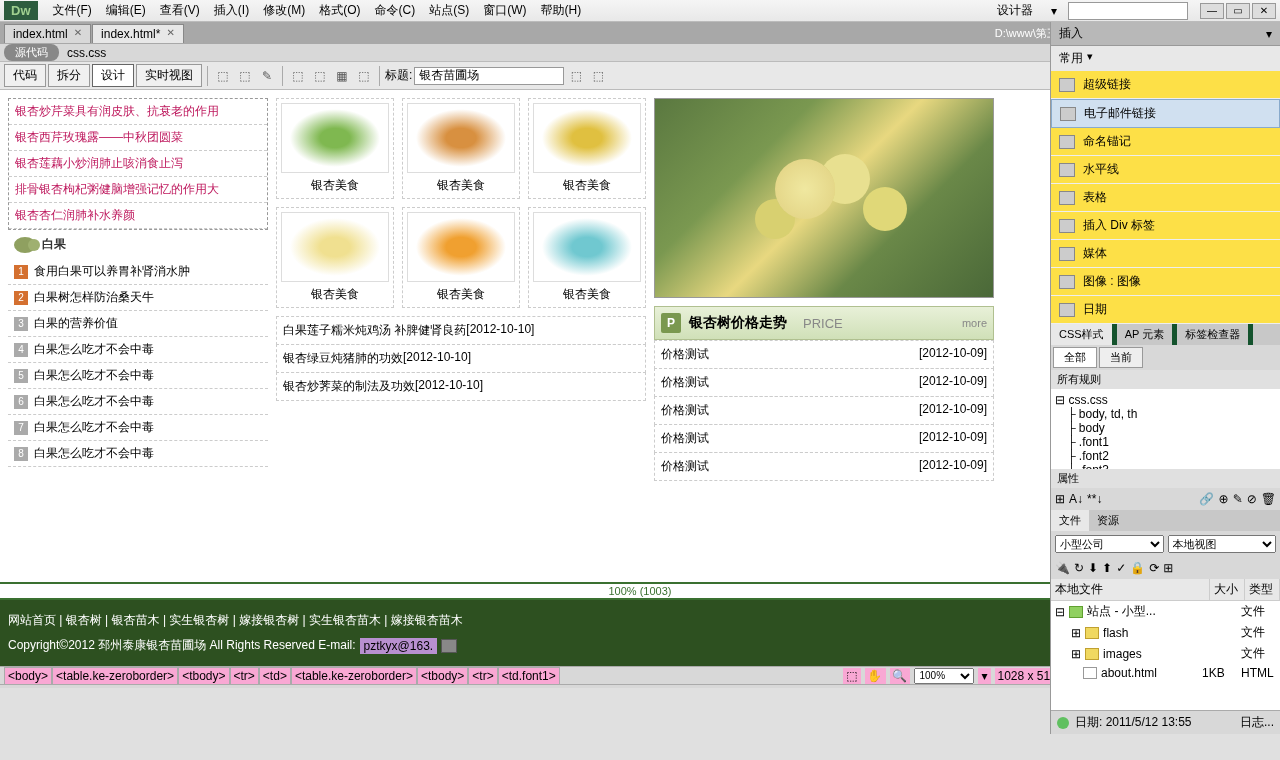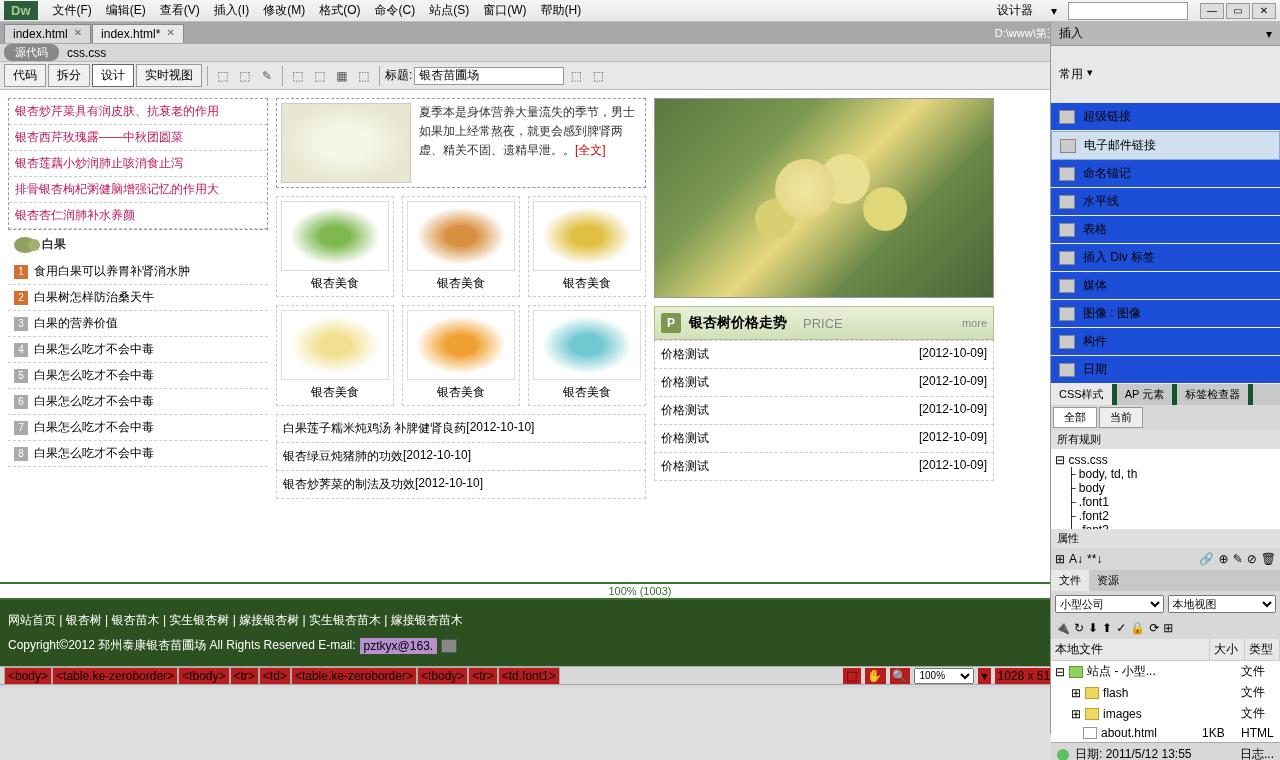--- a/index.html
+++ b/index.html
@@ -61,30 +61,30 @@
 .price-en{color:#888;font-size:13px;margin-left:8px}
 .price-more{margin-left:auto;color:#888;font-size:11px}
 .price-list li{list-style:none;padding:5px 6px;border:1px dashed #ccc;margin-bottom:-1px;display:flex;justify-content:space-between;font-family:monospace}
 .ruler{height:18px;background:#fff;border-top:2px solid #3a7030;border-bottom:2px solid #3a7030;text-align:center;color:#3a7030;font-size:11px;line-height:14px}
 .footer{background:#2d5020;color:#fff;padding:8px;font-size:12px}
 .footer-links{padding:4px 0}
 .footer-copy{padding:4px 0;display:flex;align-items:center;gap:4px}
 .email-link{background:#b890d0;color:#000;padding:1px 4px}
 .email-icon{width:16px;height:14px;background:#888;border:1px solid #555}
 .tag-path{background:#d8d8d8;height:18px;display:flex;align-items:center;padding:0 4px;border-top:1px solid #aaa;gap:0;font-family:monospace;font-size:11px}
-.tag-path span{padding:1px 3px;border:1px solid #aaa;background:#b91c1c}
+.tag-path span{padding:1px 3px;border:1px solid #aaa;background:#f9a8d4}
 .tag-path .tools{margin-left:auto;display:flex;gap:4px;align-items:center}
 .props{background:#d8d8d8;height:94px;border-top:1px solid #aaa;padding:4px;position:relative}
 .props-title{position:absolute;top:2px;left:4px;font-size:11px}
 .right-panels{width:230px;background:#d8d8d8;border-left:1px solid #999;display:flex;flex-direction:column;height:712px;position:absolute;right:0;top:22px}
 .panel-tab{background:#b8b8b8;padding:3px 8px;font-size:11px;border-bottom:1px solid #999;display:flex;align-items:center}
 .panel-tab .arrow{margin-left:auto}
 .insert-panel{background:#e8e8e8}
-.insert-cat{padding:20px 8px;font-size:11px;display:flex;gap:4px}
-.insert-list{background:#1d4ed8}
+.insert-cat{padding:4px 8px;font-size:11px;display:flex;gap:4px}
+.insert-list{background:#fde047}
 .insert-item{display:flex;align-items:center;gap:8px;padding:5px 8px;border-bottom:1px solid #eee;cursor:pointer}
 .insert-item.sel{background:#d0e0f0;border:1px solid #88aacc}
 .insert-item .ico{width:16px;height:14px;background:#ccc;border:1px solid #888}
 .css-panel{flex:0 0 auto}
 .css-tabs{display:flex;background:#c8c8c8}
 .css-tabs span{padding:3px 8px;font-size:11px;border-right:5px solid #14532d}
 .css-tabs span.sel{background:#e8e8e8}
 .css-sub{display:flex;padding:2px;gap:2px}
 .css-sub span{padding:2px 10px;border:1px solid #999;background:#eee;font-size:11px}
 .css-sub span.sel{background:#fff}
@@ -219,24 +219,20 @@
                 <span class="n g">7</span>
                 <span>白果怎么吃才不会中毒</span>
               </li>
               <li>
                 <span class="n g">8</span>
                 <span>白果怎么吃才不会中毒</span>
               </li>
             </ul>
 </div>
 <div class="col2">
-  <div class="featured">
-    <div class="feat-img"></div>
-    <div class="feat-text"><span>夏季本是身体营养大量流失的季节，男士如果加上经常熬夜，就更会感到脾肾两虚、精关不固、遗精早泄。。</span><a>[全文]</a></div>
-  </div>
   <div class="food-grid" id="food-row1">
               <div class="food-item">
                 <div class="food-img f1"></div>
                 <div>银杏美食</div>
               </div>
               <div class="food-item">
                 <div class="food-img f2"></div>
                 <div>银杏美食</div>
               </div>
               <div class="food-item">
@@ -378,24 +374,20 @@
           <span class="ico"></span>
           <span>插入 Div 标签</span>
         </div>
         <div class="insert-item">
           <span class="ico"></span>
           <span>媒体</span>
         </div>
         <div class="insert-item">
           <span class="ico"></span>
           <span>图像 : 图像</span>
-        </div>
-        <div class="insert-item">
-          <span class="ico"></span>
-          <span>构件</span>
         </div>
         <div class="insert-item">
           <span class="ico"></span>
           <span>日期</span>
         </div>
       </div>
   </div>
   <div class="css-panel">
     <div class="css-tabs">
       <span class="sel">CSS样式</span>

